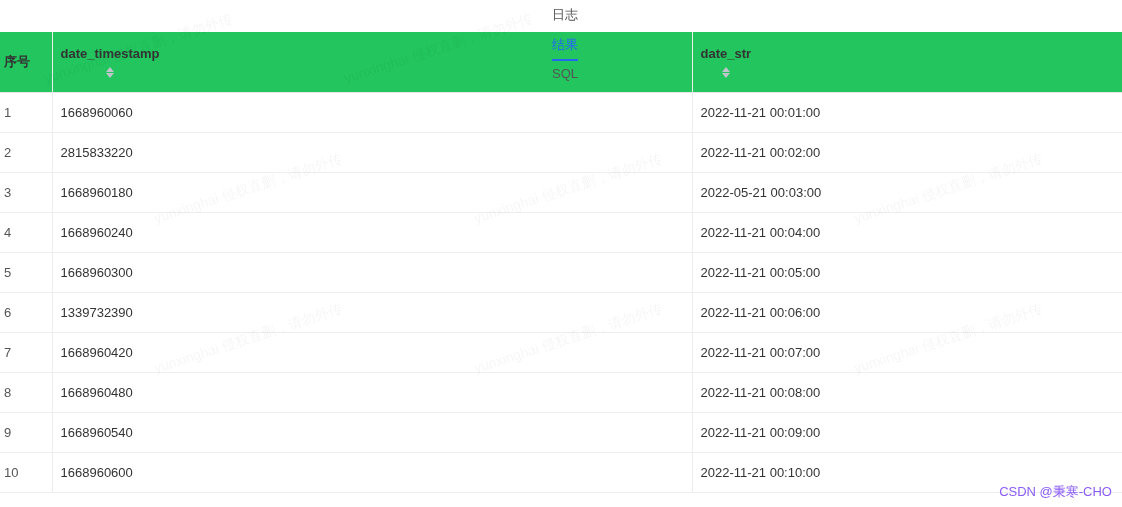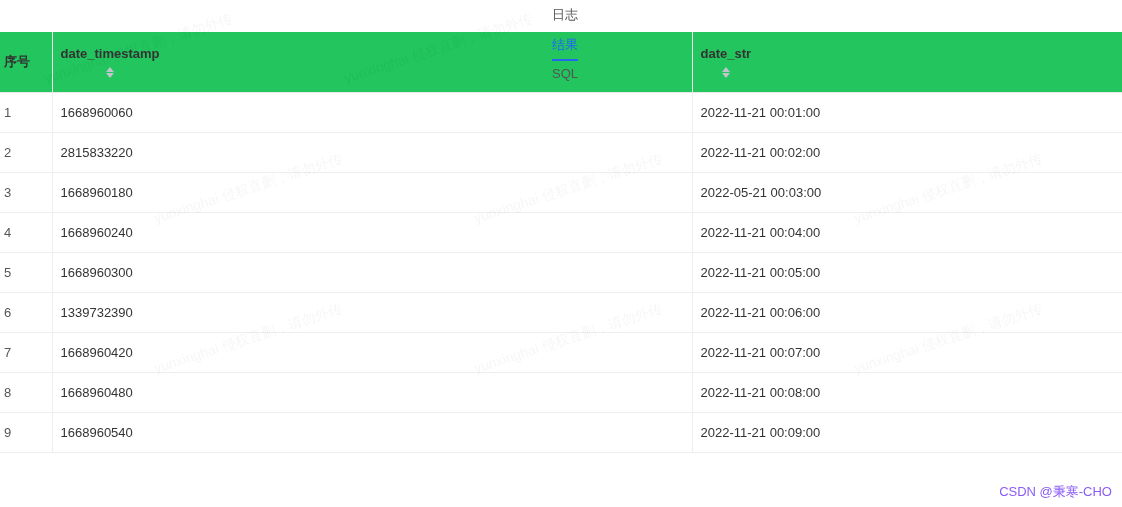--- a/index.html
+++ b/index.html
@@ -204,20 +204,25 @@
       <tr>
         <td class="col-seq">8</td>
         <td class="vline-left">1668960480</td>
         <td class="vline-left">2022-11-21 00:08:00</td>
       </tr>
       <tr>
         <td class="col-seq">9</td>
         <td class="vline-left">1668960540</td>
         <td class="vline-left">2022-11-21 00:09:00</td>
       </tr>
+      <tr>
+        <td class="col-seq">10</td>
+        <td class="vline-left">1668960600</td>
+        <td class="vline-left">2022-11-21 00:10:00</td>
+      </tr>
     </tbody>
   </table>
 </div>
 
 <div class="wm-faint" style="top:40px; left:40px;">yunxinghai 侵权直删，请勿外传</div>
 <div class="wm-faint" style="top:180px; left:150px;">yunxinghai 侵权直删，请勿外传</div>
 <div class="wm-faint" style="top:330px; left:150px;">yunxinghai 侵权直删，请勿外传</div>
 <div class="wm-faint" style="top:180px; left:470px;">yunxinghai 侵权直删，请勿外传</div>
 <div class="wm-faint" style="top:40px; left:340px;">yunxinghai 侵权直删，请勿外传</div>
 <div class="wm-faint" style="top:330px; left:470px;">yunxinghai 侵权直删，请勿外传</div>

